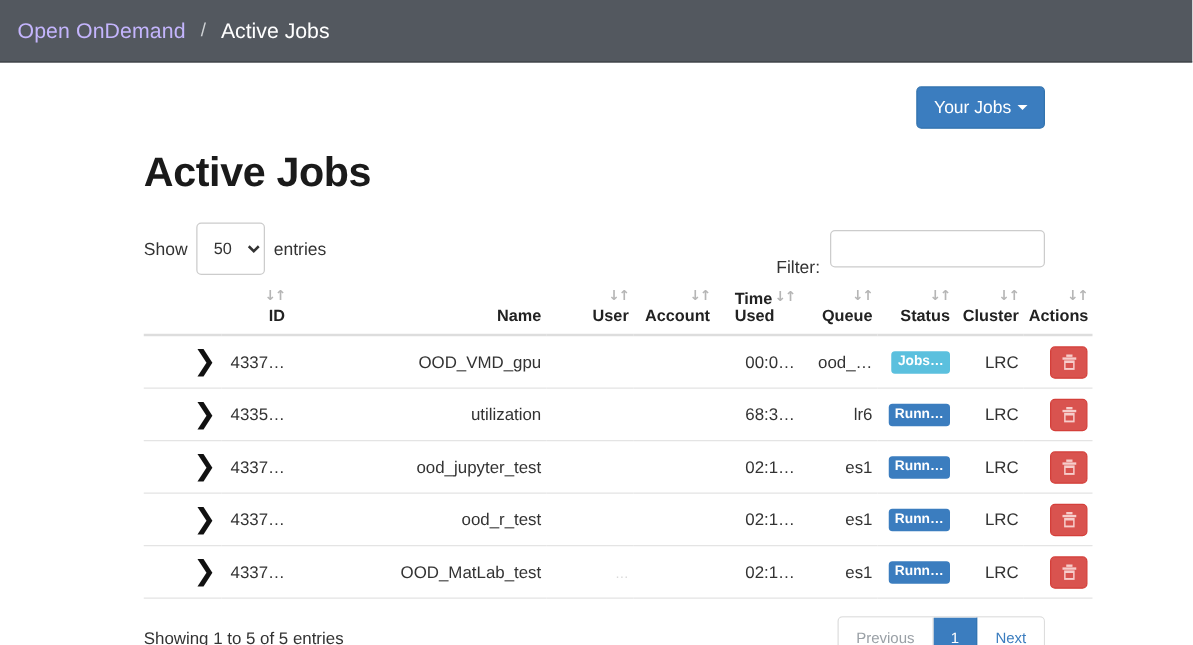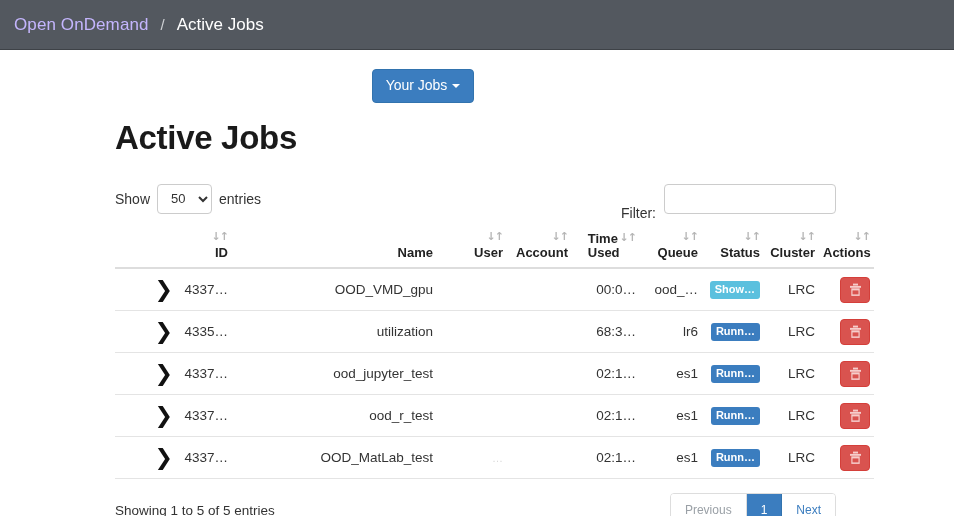--- a/index.html
+++ b/index.html
@@ -37,21 +37,21 @@
     margin: 0 12px;
   }
   .crumb-current {
     color: #ffffff;
     font-size: 17px;
   }
 
   
   .btn-row {
     display: flex;
-    justify-content: center;
+    justify-content: flex-end;
     padding: 19px 118px 0 0;
   }
   .btn-primary {
     background: #3b7dbf;
     border: 1px solid #3273ae;
     border-radius: 4px;
     color: #ffffff;
     font-size: 14px;
     padding: 8px 13px 9px 13px;
     margin-left: 10px;
@@ -96,21 +96,21 @@
   }
   .length-box select {
     margin: 0 7px;
     font-size: 13px;
     font-family: "Liberation Sans", sans-serif;
     padding: 4px 4px 4px 9px;
     border: 1px solid #cccccc;
     border-radius: 4px;
     background: #ffffff;
     color: #333;
-    height: 30px;
+    height: 42px;
     width: 55px;
   }
   .filter-box label { margin-right: 8px; margin-top: 29px; }
   .filter-box input {
     border: 1px solid #cccccc;
     border-radius: 4px;
     height: 30px;
     width: 172px;
     box-sizing: border-box;
     font-size: 13px;
@@ -344,21 +344,21 @@
     </thead>
     <tbody id="jobs-body">
         <tr>
           <td class="td-left"><span class="chevron">❯</span></td>
           <td class="td-left">4337…</td>
           <td class="td-left">OOD_VMD_gpu</td>
           <td></td>
           <td></td>
           <td>00:0…</td>
           <td>ood_…</td>
-          <td><span class="badge badge-info">Show…</span></td>
+          <td><span class="badge badge-info">Jobs…</span></td>
           <td>LRC</td>
           <td><button class="btn-delete">
               <svg width="13" height="14" viewBox="0 0 13 14">
                 <rect x="4" y="0.6" width="5" height="1.9" fill="#f6cdcb"></rect>
                 <rect x="1" y="2.9" width="11" height="1.9" fill="#f6cdcb"></rect>
                 <rect x="2.3" y="5.3" width="8.4" height="7.6" fill="#f6cdcb"></rect>
                 <rect x="3.5" y="7.4" width="6" height="4" fill="#d9534f"></rect>
               </svg>
             </button></td>
         </tr>

